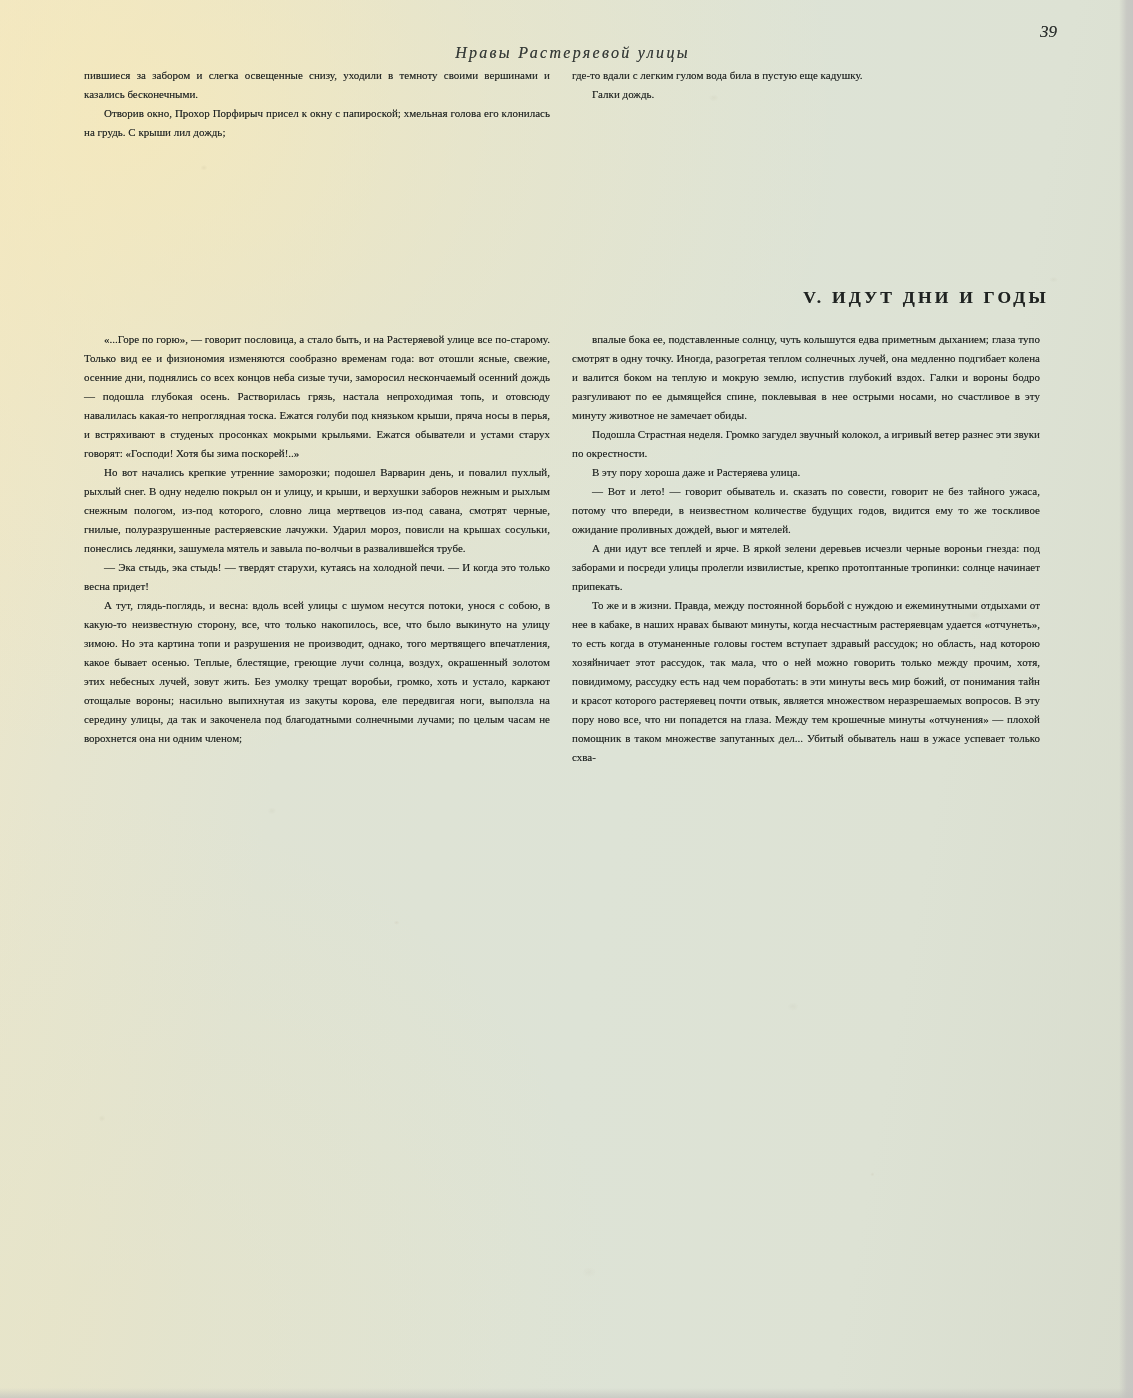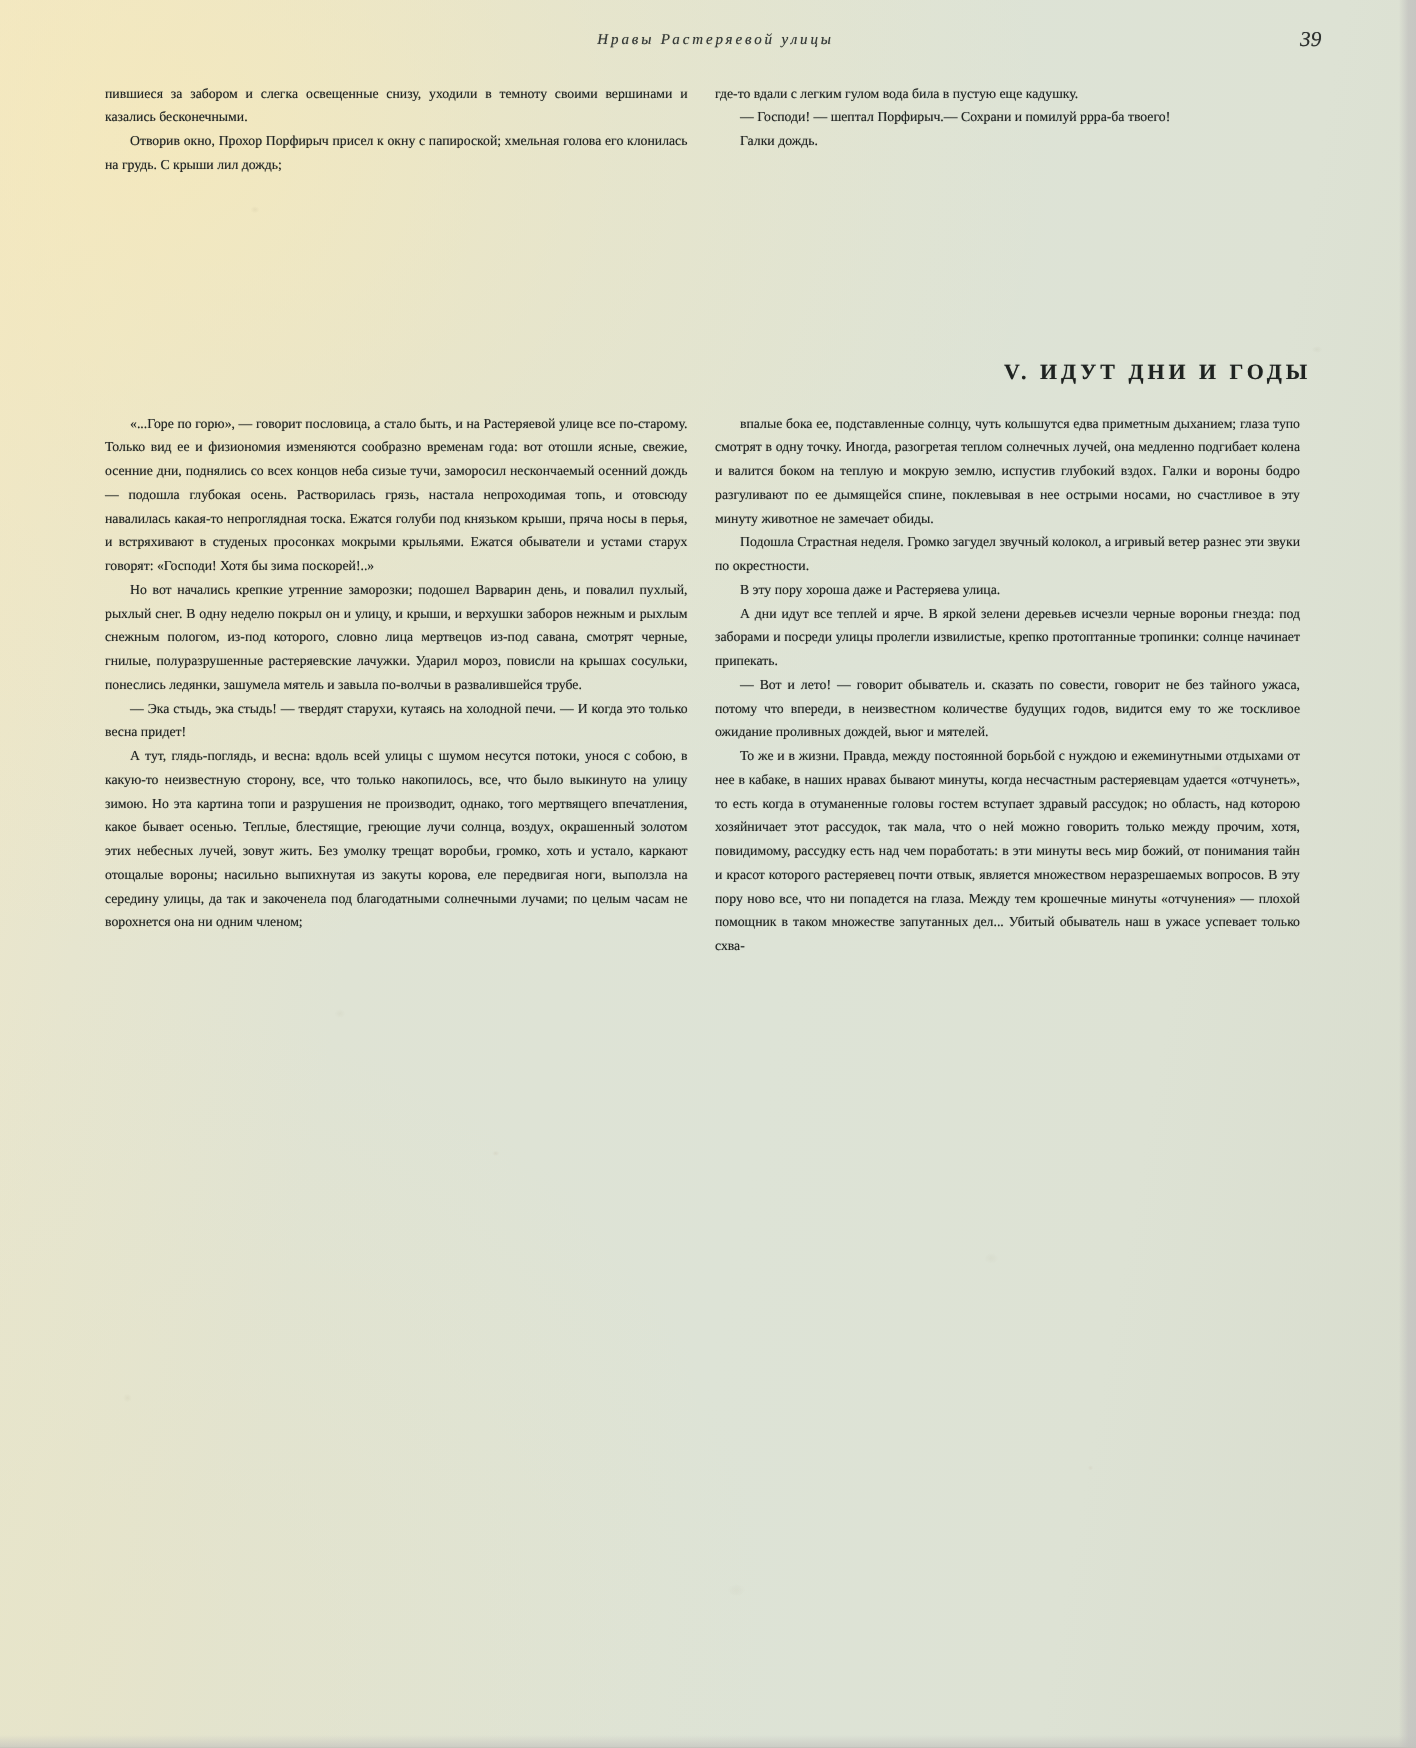--- a/index.html
+++ b/index.html
@@ -68,24 +68,25 @@
     right: 76px;
     top: 24px;
     height: 26px;
     display: flex;
     align-items: baseline;
     justify-content: center;
     color: #2e3230;
   }
   .rh-title {
     font-style: italic;
-    font-size: 12px;
+    font-size: 16px;
     letter-spacing: 2.3px;
     color: #353a37;
     white-space: nowrap;
+    margin-top: 20px;
   }
   .rh-folio {
     position: absolute;
     right: 0;
     top: -2px;
     font-weight: normal;
     font-style: italic;
     font-size: 17px;
     color: #2b2f2d;
   }
@@ -149,38 +150,37 @@
     <span class="rh-folio ink">39</span>
   </div>
 
   <div class="col col-left top-block">
     <p class="ink noindent">пившиеся за забором и слегка освещенные снизу, уходили в темноту своими вершинами и казались бесконечными.</p>
     <p class="ink">Отворив окно, Прохор Порфирыч присел к окну с папироской; хмельная голова его клонилась на грудь. С крыши лил дождь;</p>
   </div>
 
   <div class="col col-right top-block">
     <p class="ink noindent">где-то вдали с легким гулом вода била в пустую еще кадушку.</p>
-    <p class="ink">— Господи! — шептал Порфирыч.— Сохрани и помилуй ррра-ба твоего!</p>
     <p class="ink">Галки дождь.</p>
   </div>
 
   <h2 class="chapter-head ink">V. ИДУТ ДНИ И ГОДЫ</h2>
 
   <div class="col body-left">
     <p class="ink">«...Горе по горю», — говорит пословица, а стало быть, и на Растеряевой улице все по-старому. Только вид ее и физиономия изменяются сообразно временам года: вот отошли ясные, свежие, осенние дни, поднялись со всех концов неба сизые тучи, заморосил нескончаемый осенний дождь — подошла глубокая осень. Растворилась грязь, настала непроходимая топь, и отовсюду навалилась какая-то непроглядная тоска. Ежатся голуби под князьком крыши, пряча носы в перья, и встряхивают в студеных просонках мокрыми крыльями. Ежатся обыватели и устами старух говорят: «Господи! Хотя бы зима поскорей!..»</p>
     <p class="ink">Но вот начались крепкие утренние заморозки; подошел Варварин день, и повалил пухлый, рыхлый снег. В одну неделю покрыл он и улицу, и крыши, и верхушки заборов нежным и рыхлым снежным пологом, из-под которого, словно лица мертвецов из-под савана, смотрят черные, гнилые, полуразрушенные растеряевские лачужки. Ударил мороз, повисли на крышах сосульки, понеслись ледянки, зашумела мятель и завыла по-волчьи в развалившейся трубе.</p>
     <p class="ink">— Эка стыдь, эка стыдь! — твердят старухи, кутаясь на холодной печи. — И когда это только весна придет!</p>
     <p class="ink">А тут, глядь-поглядь, и весна: вдоль всей улицы с шумом несутся потоки, унося с собою, в какую-то неизвестную сторону, все, что только накопилось, все, что было выкинуто на улицу зимою. Но эта картина топи и разрушения не производит, однако, того мертвящего впечатления, какое бывает осенью. Теплые, блестящие, греющие лучи солнца, воздух, окрашенный золотом этих небесных лучей, зовут жить. Без умолку трещат воробьи, громко, хоть и устало, каркают отощалые вороны; насильно выпихнутая из закуты корова, еле передвигая ноги, выползла на середину улицы, да так и закоченела под благодатными солнечными лучами; по целым часам не ворохнется она ни одним членом;</p>
   </div>
 
   <div class="col body-right">
     <p class="ink">впалые бока ее, подставленные солнцу, чуть колышутся едва приметным дыханием; глаза тупо смотрят в одну точку. Иногда, разогретая теплом солнечных лучей, она медленно подгибает колена и валится боком на теплую и мокрую землю, испустив глубокий вздох. Галки и вороны бодро разгуливают по ее дымящейся спине, поклевывая в нее острыми носами, но счастливое в эту минуту животное не замечает обиды.</p>
     <p class="ink">Подошла Страстная неделя. Громко загудел звучный колокол, а игривый ветер разнес эти звуки по окрестности.</p>
     <p class="ink">В эту пору хороша даже и Растеряева улица.</p>
+    <p class="ink">— Вот и лето! — говорит обыватель и. сказать по совести, говорит не без тайного ужаса, потому что впереди, в неизвестном количестве будущих годов, видится ему то же тоскливое ожидание проливных дождей, вьюг и мятелей.</p>
     <p class="ink">А дни идут все теплей и ярче. В яркой зелени деревьев исчезли черные вороньи гнезда: под заборами и посреди улицы пролегли извилистые, крепко протоптанные тропинки: солнце начинает припекать.</p>
-    <p class="ink">— Вот и лето! — говорит обыватель и. сказать по совести, говорит не без тайного ужаса, потому что впереди, в неизвестном количестве будущих годов, видится ему то же тоскливое ожидание проливных дождей, вьюг и мятелей.</p>
     <p class="ink">То же и в жизни. Правда, между постоянной борьбой с нуждою и ежеминутными отдыхами от нее в кабаке, в наших нравах бывают минуты, когда несчастным растеряевцам удается «отчунеть», то есть когда в отуманенные головы гостем вступает здравый рассудок; но область, над которою хозяйничает этот рассудок, так мала, что о ней можно говорить только между прочим, хотя, повидимому, рассудку есть над чем поработать: в эти минуты весь мир божий, от понимания тайн и красот которого растеряевец почти отвык, является множеством неразрешаемых вопросов. В эту пору ново все, что ни попадется на глаза. Между тем крошечные минуты «отчунения» — плохой помощник в таком множестве запутанных дел... Убитый обыватель наш в ужасе успевает только схва-</p>
   </div>
 
   <div class="scan-edge-right"></div>
   <div class="scan-edge-bottom"></div>
 
 </div>
 
 </body></html>

